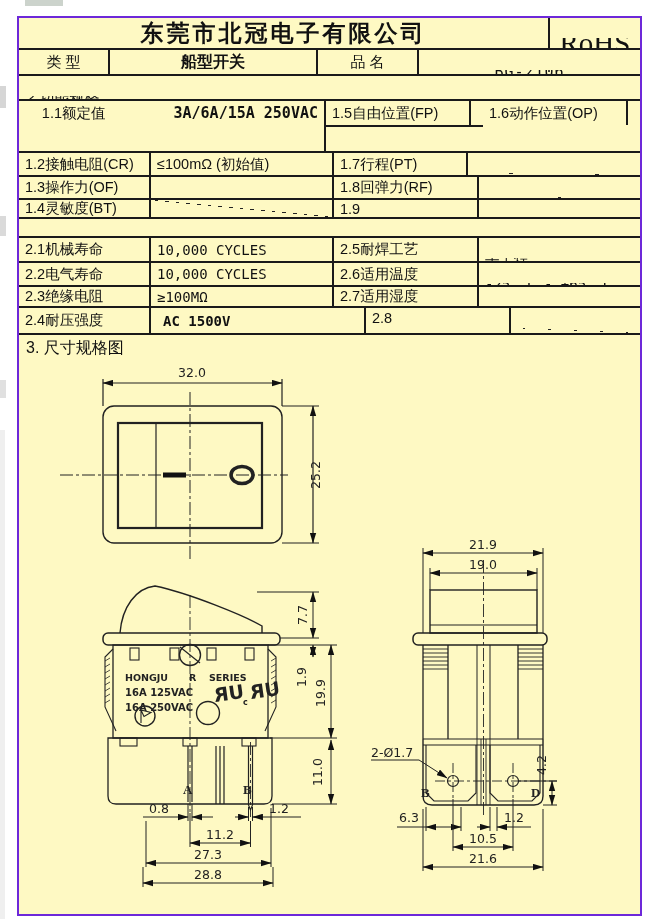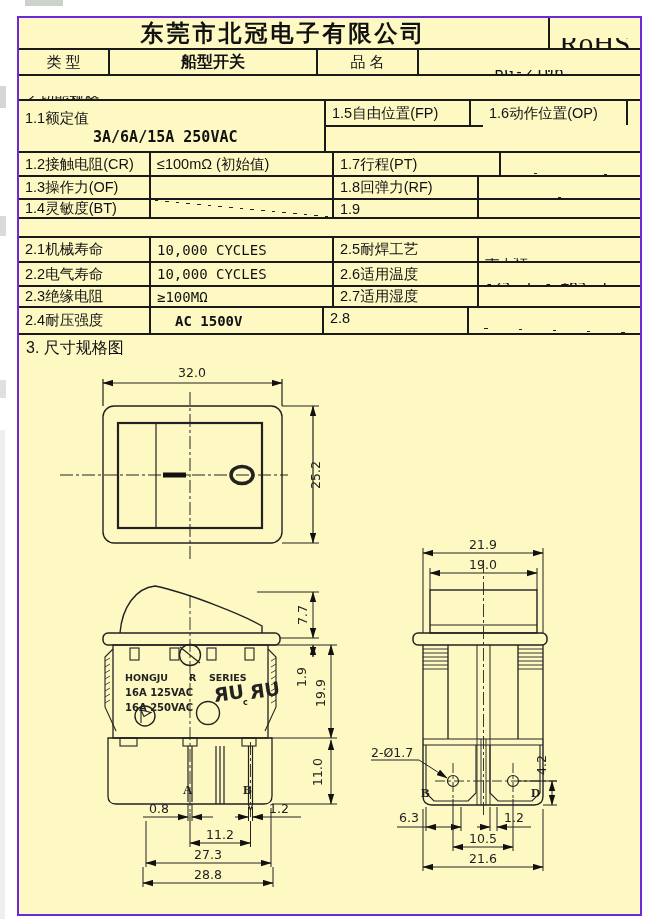--- a/index.html
+++ b/index.html
@@ -12,21 +12,21 @@
   .row.last{border-bottom:none;}
   .cell{box-sizing:border-box;border-right:2px solid #1a1a1a;display:flex;align-items:center;
         padding:0 6px;font-size:14.5px;white-space:nowrap;overflow:hidden;}
   .cell.noline{border-right:none;margin-top:20px;}
   .hx{background:linear-gradient(to top right,transparent 49.5%,#222 49.5%,#222 50.5%,transparent 50.5%);}
   .company{justify-content:center;font-weight:bold;font-size:23px;letter-spacing:3px;}
   .rohs{justify-content:center;font-family:"Liberation Serif","DejaVu Serif",serif;font-size:29px;}
   .bold{font-weight:bold;}
   .mono{font-family:"DejaVu Sans Mono","Liberation Mono",monospace;font-size:14px;}
   .sect{padding-left:8px;font-size:15px;}
-  .merged{flex-direction:column;align-items:flex-start;justify-content:center;padding-top:3px;}
+  .merged{flex-direction:row;align-items:flex-start;justify-content:flex-end;padding-top:3px;}
   .merged .l2{padding-left:68px;font-weight:bold;font-size:15px;
               font-family:"DejaVu Sans Mono","Liberation Mono",monospace;}
   .drawarea{position:relative;border-radius:14px;}
   .s3title{position:absolute;left:7px;top:3px;font-size:16px;z-index:2;}
   svg{position:absolute;left:0;top:0;}
   svg text{font-family:"DejaVu Sans","Liberation Sans",sans-serif;font-size:12.5px;fill:#222;}
   svg .big{font-size:12.5px;}
   svg .lab{font-weight:bold;font-family:"Liberation Serif","DejaVu Serif",serif;font-size:13px;}
   svg .pr{font-weight:bold;font-size:9.5px;}
   svg .pr2{font-weight:bold;font-size:10px;}
@@ -73,21 +73,21 @@
         <div style="height:24px;display:flex;box-sizing:border-box;">
           <div class="cell" style="width:145px">1.6动作位置(OP)</div>
           <div class="cell noline" style="flex:1"></div>
         </div>
       </div>
     </div>
 
     <div class="row" style="height:24px">
       <div class="cell" style="width:132px">1.2接触电阻(CR)</div>
       <div class="cell" style="width:183px">≤100mΩ (初始值)</div>
-      <div class="cell" style="width:167px">1.7行程(PT)</div>
+      <div class="cell" style="width:134px">1.7行程(PT)</div>
       <div class="cell noline hx" style="flex:1"></div>
     </div>
 
     <div class="row" style="height:23px">
       <div class="cell" style="width:132px">1.3操作力(OF)</div>
       <div class="cell" style="width:183px"></div>
       <div class="cell" style="width:145px">1.8回弹力(RF)</div>
       <div class="cell noline hx" style="flex:1"></div>
     </div>
 
@@ -118,21 +118,21 @@
 
     <div class="row" style="height:21px">
       <div class="cell" style="width:132px">2.3绝缘电阻</div>
       <div class="cell mono" style="width:183px">≥100MΩ</div>
       <div class="cell" style="width:145px">2.7适用湿度</div>
       <div class="cell mono noline" style="flex:1">&lt;85%RH</div>
     </div>
 
     <div class="row" style="height:27px">
       <div class="cell" style="width:132px">2.4耐压强度</div>
-      <div class="cell mono bold" style="width:173px;padding-left:24px">AC 1500V</div>
+      <div class="cell mono bold" style="width:215px;padding-left:12px">AC 1500V</div>
       <div class="cell" style="width:145px;align-items:flex-start;padding-top:2px">2.8</div>
       <div class="cell noline hx" style="flex:1"></div>
     </div>
 
     <div class="row last drawarea" style="height:579px">
       <div class="s3title">3.  尺寸规格图</div>
 
       <svg width="621" height="579" viewBox="0 0 621 579">
         <defs>
           <marker id="arr" viewBox="0 0 10 6" refX="9.5" refY="3" markerWidth="11" markerHeight="7" orient="auto-start-reverse" markerUnits="userSpaceOnUse">

